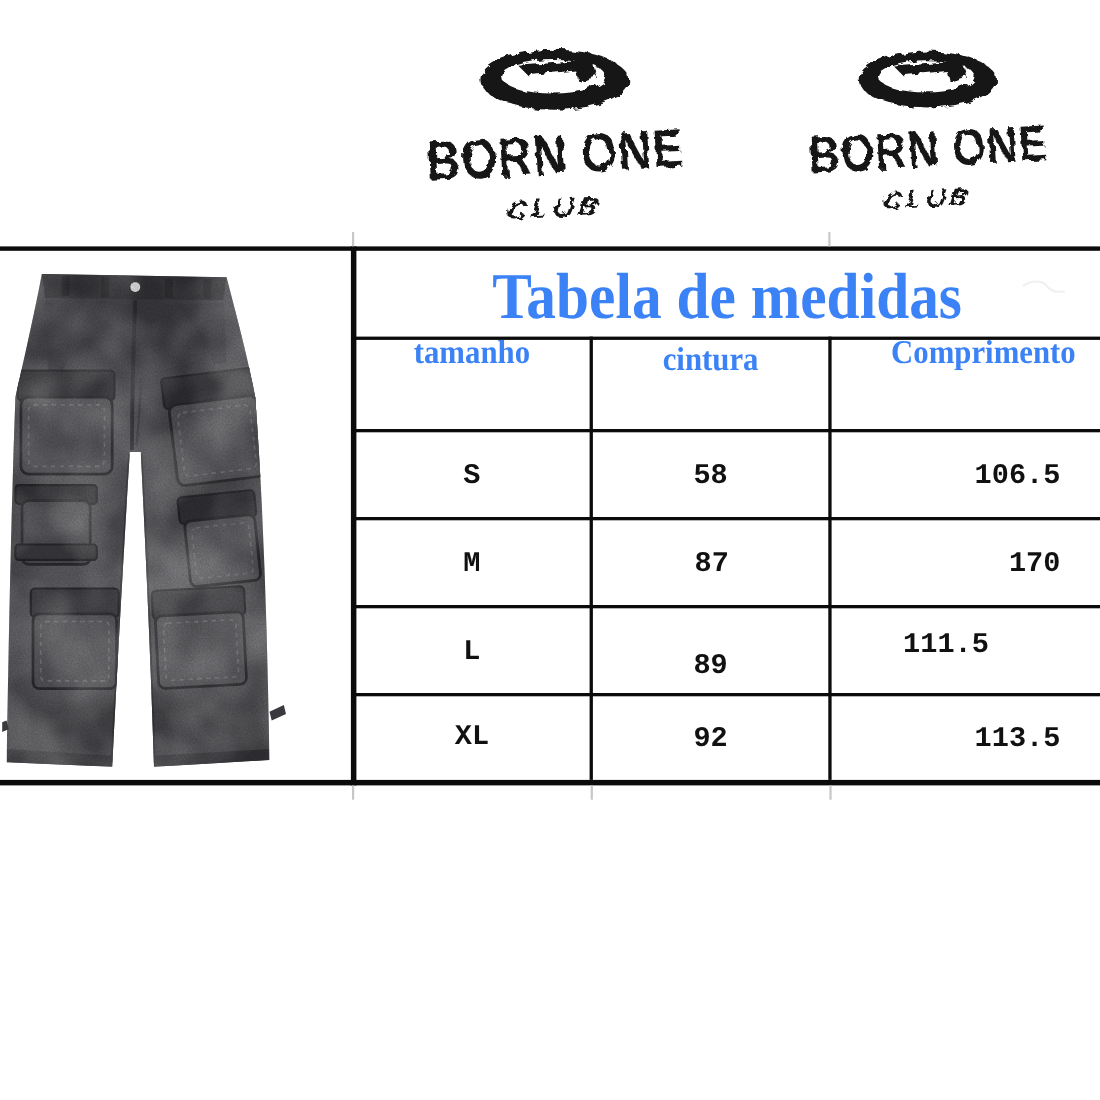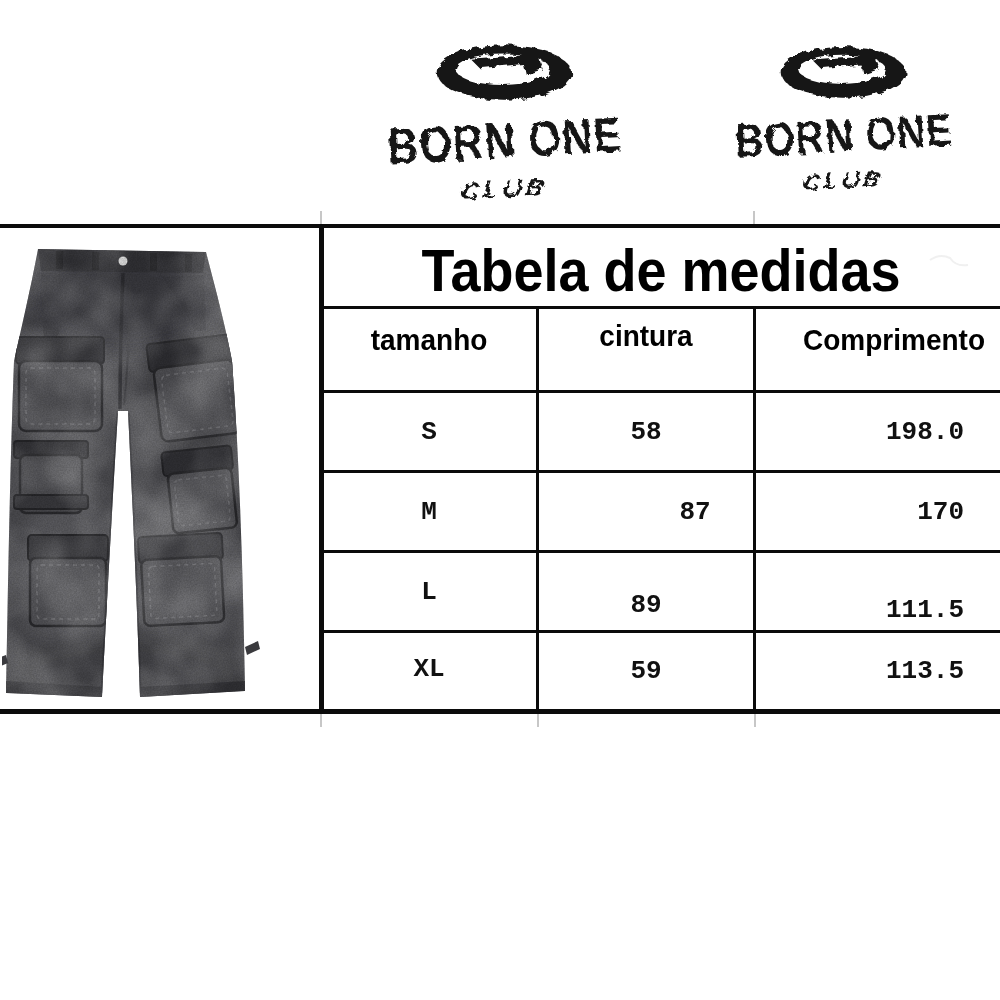--- a/index.html
+++ b/index.html
@@ -9,22 +9,22 @@
     font-family:"Liberation Sans",sans-serif;
     -webkit-font-smoothing:antialiased;
   }
   
   .logo{position:absolute;}
   .logo svg text{font-family:"Liberation Sans",sans-serif;}
   
   .line{position:absolute;background:#0b0b0b;}
   .stub{position:absolute;background:#c7c7c7;width:2px;height:13px;}
   
-  .cell{position:absolute;display:flex;justify-content:center;align-items:center;color:#000000;}
-  .cell.bottom{align-items:center;}
+  .cell{position:absolute;display:flex;justify-content:center;align-items:center;color:#3b82f6;font-family:Liberation Serif, serif;}
+  .cell.bottom{align-items:flex-start;}
   .title-cell{left:322px;top:229px;width:678px;height:77px;align-items:flex-end;}
   .title-cell span{
     font-size:54px;font-weight:700;letter-spacing:0px;
     transform:scaleY(1.10);transform-origin:bottom center;line-height:1;
     padding-bottom:6px;
   }
   .hdr span{
     font-size:28px;font-weight:700;line-height:1;
     transform:scaleY(1.08);transform-origin:bottom center;
     padding-bottom:14px;
@@ -190,58 +190,58 @@
   <path d="M10,12 q10,-7 20,-2 q6,9 18,7" stroke="#bdbdbd" stroke-width="2" fill="none" opacity=".45"></path>
 </svg>
 
 <div class="cell title-cell">
   <span>Tabela de medidas</span>
 </div>
 
 <div class="cell hdr bottom" style="left:322px;top:310px;width:214px;height:80px;">
   <span>tamanho</span>
 </div>
-<div class="cell hdr bottom" style="left:539px;top:306px;width:214px;height:80px;">
+<div class="cell hdr bottom" style="left:539px;top:316px;width:214px;height:80px;">
   <span>cintura</span>
 </div>
 <div class="cell hdr bottom" style="left:772px;top:310px;width:244px;height:80px;">
   <span>Comprimento</span>
 </div>
 
 <div class="cell datum" style="left:322px;top:393px;width:214px;height:77px;">
     <span>S</span>
   </div>
 <div class="cell datum" style="left:539px;top:393px;width:214px;height:77px;">
     <span>58</span>
   </div>
 <div class="cell datum right" style="left:756px;top:393px;width:244px;height:77px;">
-    <span>198.0</span>
+    <span>106.5</span>
   </div>
 
 <div class="cell datum" style="left:322px;top:473px;width:214px;height:77px;">
     <span>M</span>
   </div>
-<div class="cell datum" style="left:539px;top:473px;width:216px;height:77px;padding-left:48px;">
+<div class="cell datum" style="left:539px;top:473px;width:216px;height:77px;">
     <span>87</span>
   </div>
 <div class="cell datum right" style="left:756px;top:473px;width:244px;height:77px;">
     <span>170</span>
   </div>
 
 <div class="cell datum" style="left:322px;top:553px;width:214px;height:77px;">
     <span>L</span>
   </div>
 <div class="cell datum" style="left:539px;top:566px;width:214px;height:77px;border-radius:25px;">
     <span>89</span>
   </div>
-<div class="cell datum right" style="left:756px;top:577px;width:244px;height:65px;">
+<div class="cell datum right" style="left:756px;top:553px;width:244px;height:65px;justify-content:center;">
     <span>111.5</span>
   </div>
 
 <div class="cell datum" style="left:322px;top:633px;width:214px;height:72px;">
     <span>XL</span>
   </div>
 <div class="cell datum" style="left:539px;top:633px;width:214px;height:76px;">
-    <span>59</span>
+    <span>92</span>
   </div>
 <div class="cell datum right" style="left:756px;top:633px;width:244px;height:76px;text-align:right;">
     <span>113.5</span>
   </div>
 
 </body></html>

